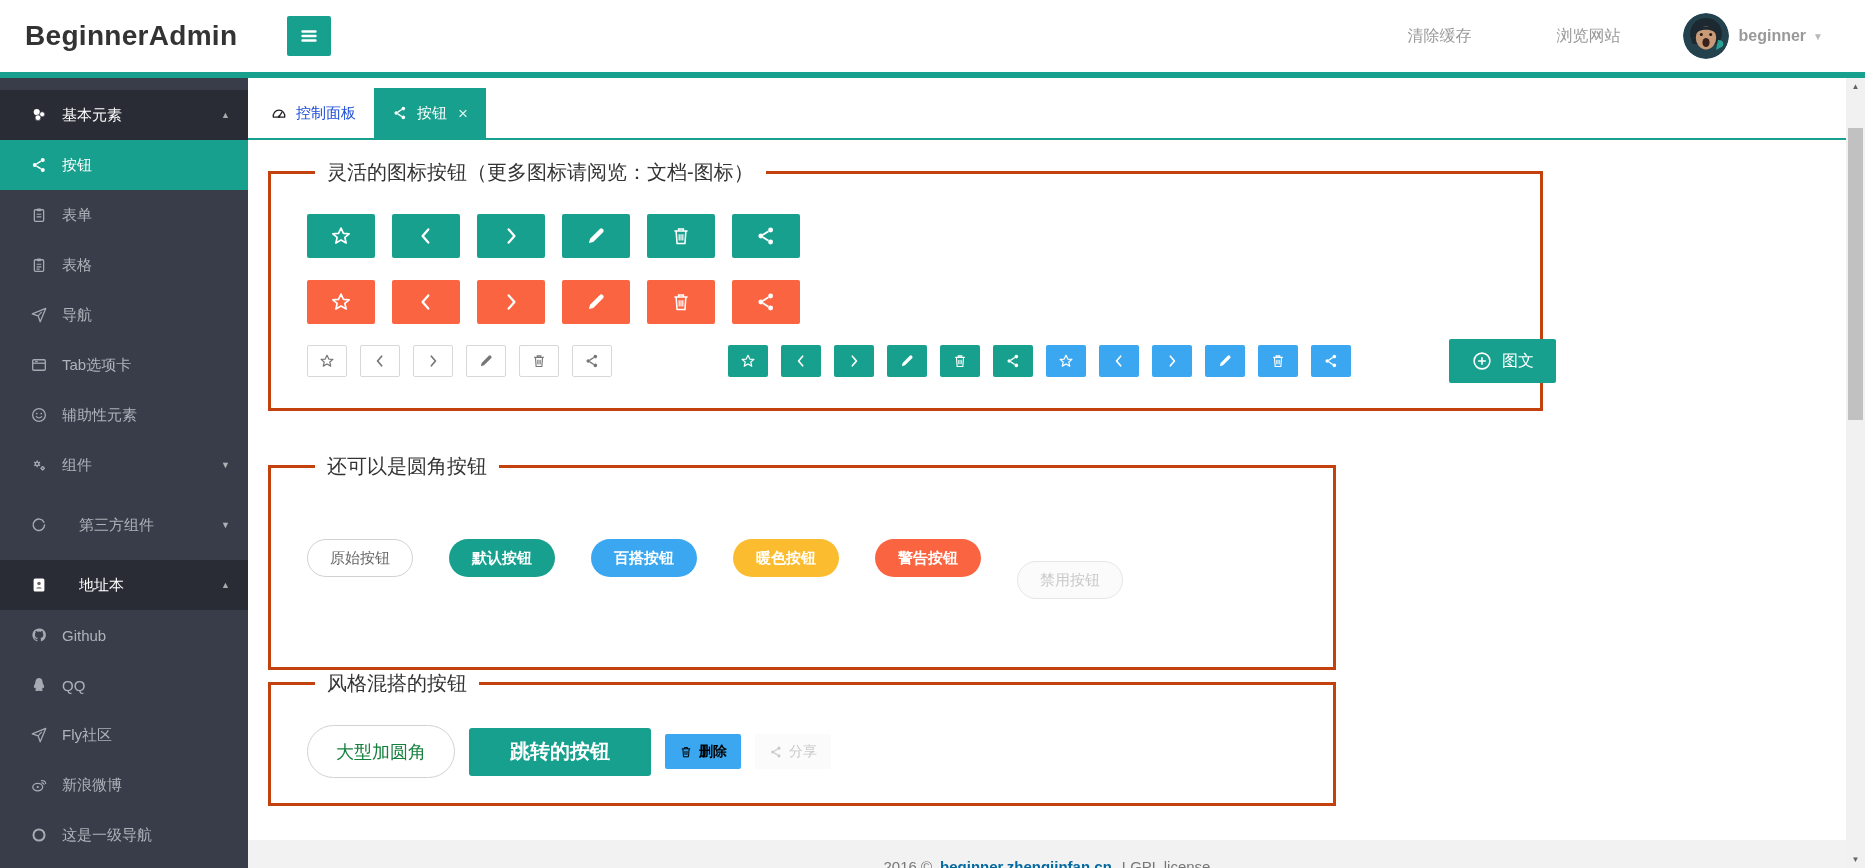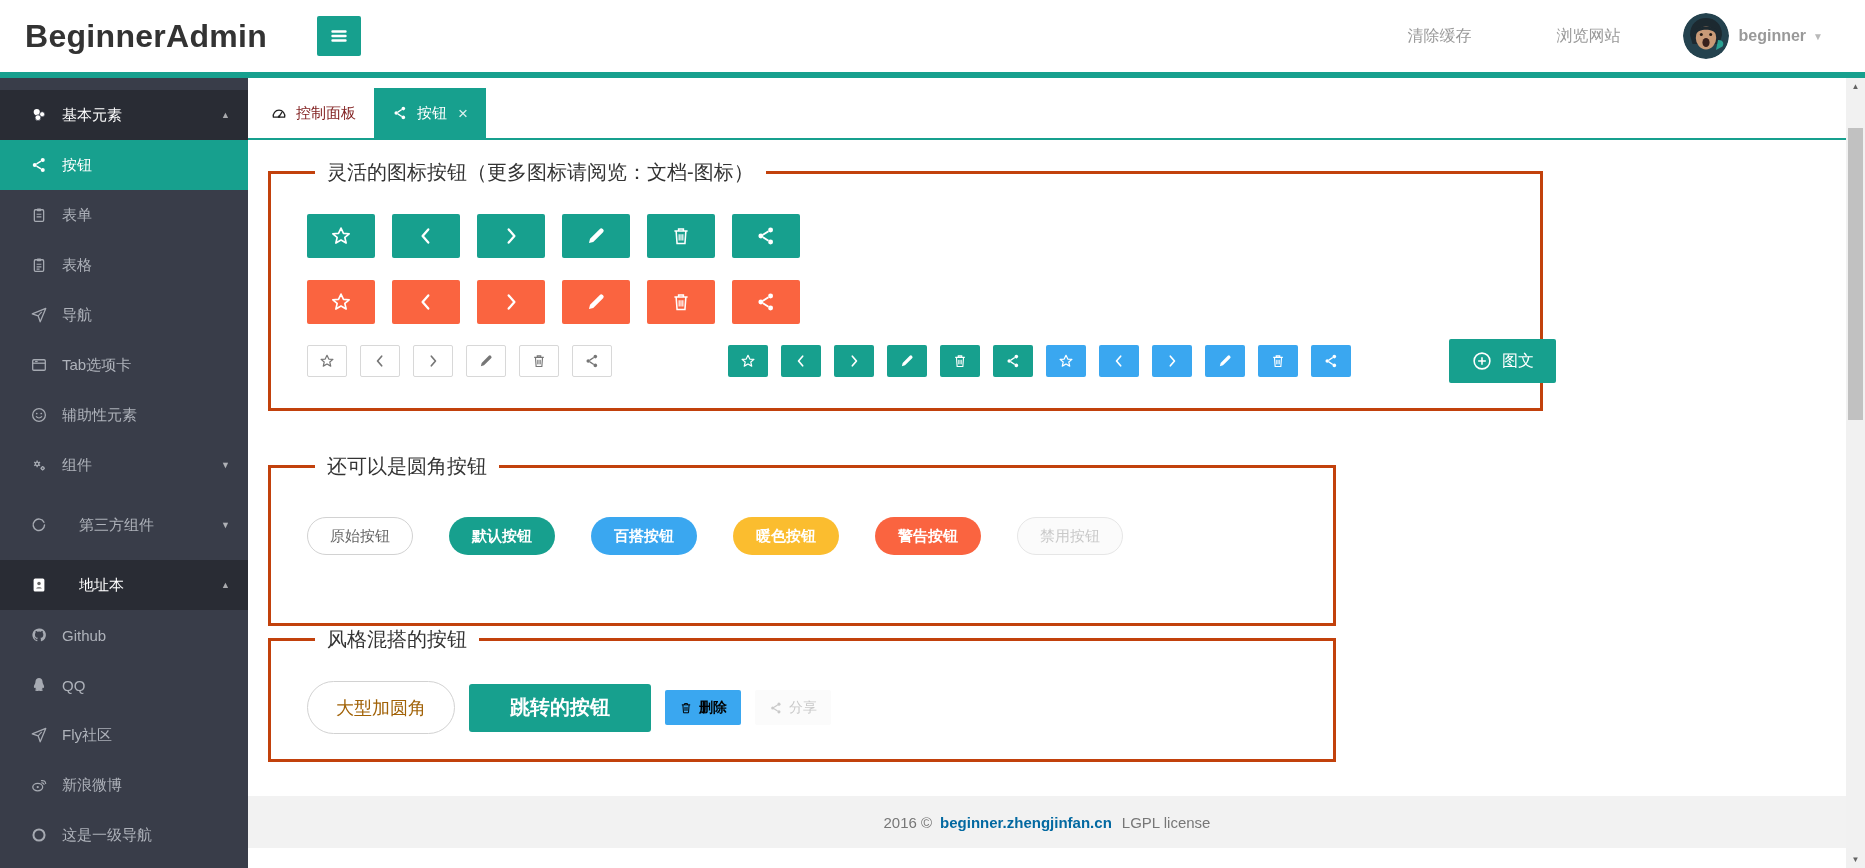--- a/index.html
+++ b/index.html
@@ -6,21 +6,21 @@
     --teal:#17A08E; --orange:#FA6440; --blue:#3AA7F0; --yellow:#FBBD2F;
     --sidebar-bg:#393D49;
   }
   html,body{margin:0;padding:0;background:#fff;}
   .page{width:1865px;height:868px;position:relative;overflow:hidden;background:#fff;
         font-family:"Liberation Sans","DejaVu Sans",sans-serif;}
 
   
   header{position:absolute;top:0;left:0;right:0;height:72px;background:#fff;
          border-bottom:6px solid var(--teal);display:flex;align-items:center;z-index:6;}
-  .logo{font-size:32px;font-weight:600;color:#333;margin-left:25px;letter-spacing:.3px;cursor:pointer;}
+  .logo{font-size:28px;font-weight:600;color:#333;margin-left:25px;letter-spacing:.3px;cursor:pointer;}
   .menu-btn{margin-left:50px;width:44px;height:40px;background:var(--teal);border:none;border-radius:2px;
             color:#fff;display:flex;align-items:center;justify-content:center;cursor:pointer;}
   .header-right{margin-left:auto;display:flex;align-items:center;margin-right:42px;}
   .hlink{color:#999;font-size:16px;text-decoration:none;margin-left:85px;cursor:pointer;}
   .user{display:flex;align-items:center;margin-left:62px;cursor:pointer;font-weight:bold;}
   .avatar{width:46px;height:46px;border-radius:50%;overflow:hidden;display:block;}
   .avatar svg{display:block;width:46px;height:46px;}
   .user .uname{color:#999;font-size:16px;margin-left:10px;}
   .user .caret{color:#b9b9b9;font-size:10px;margin-left:7px;}
 
@@ -40,21 +40,21 @@
   
   .ic{display:inline-flex;align-items:center;justify-content:center;width:18px;height:18px;color:inherit;}
   .ic svg{width:100%;height:100%;}
   .side-item .ic{margin-right:14px;color:#A6Aab2;flex:0 0 auto;}
   .menu-btn .ic{width:22px;height:22px;}
 
   
   .main{position:absolute;left:248px;top:78px;right:19px;bottom:0;background:#fff;}
   .tabbar{height:60px;border-bottom:2px solid var(--teal);display:flex;align-items:flex-end;
           padding-left:5px;background:#fff;}
-  .tab{height:50px;display:flex;align-items:center;padding:0 18px;font-size:15px;color:#7f1d1d;
+  .tab{height:50px;display:flex;align-items:center;padding:0 18px;font-size:15px;color:#1d4ed8;
        cursor:pointer;background:#fff;white-space:nowrap;}
   .tab .ic{width:16px;height:16px;margin-right:9px;color:#222;}
   .tab.active{background:var(--teal);color:#fff;}
   .tab.active .ic{color:#fff;}
   .tab .close{margin-left:11px;color:rgba(255,255,255,.85);font-size:17px;line-height:1;}
 
   
   .content{padding:0 0 0 20px;}
   fieldset{width:1068px;border:3px solid #c2410c;margin:0;padding:28px 0 25px 36px;box-sizing:border-box;}
   fieldset legend{font-size:20px;color:#333;padding:0 12px;margin-left:8px;white-space:nowrap;}
@@ -82,28 +82,28 @@
   
   .btn-row{display:flex;align-items:center;}
   .round-btn{height:38px;border-radius:19px;padding:0 22px;font-size:15px;font-weight:600;
              display:inline-flex;align-items:center;border:1px solid transparent;cursor:pointer;
              color:#fff;margin-right:36px;box-sizing:border-box;}
   .rstyle-primary{background:#fff;border-color:#D2D2D2;color:#666;font-weight:400;}
   .rstyle-default{background:var(--teal);}
   .rstyle-normal{background:var(--blue);}
   .rstyle-warm{background:var(--yellow);}
   .rstyle-danger{background:var(--orange);}
-  .rstyle-disabled{background:#FBFBFB;border-color:#E6E6E6;color:#C9C9C9;font-weight:400;cursor:not-allowed;}
+  .rstyle-disabled{background:#FBFBFB;border-color:#E6E6E6;color:#C9C9C9;font-weight:400;cursor:not-allowed;margin-top:44px;}
 
   
   .mix-row{display:flex;align-items:center;}
   .mix-btn{display:inline-flex;align-items:center;justify-content:center;cursor:pointer;
            border:1px solid transparent;margin-right:14px;box-sizing:border-box;}
   .mix-large{height:53px;border-radius:27px;padding:0 28px;font-size:18px;background:#fff;
-             border-color:#D2D2D2;color:#a16207;}
+             border-color:#D2D2D2;color:#15803d;}
   .mix-jump{height:48px;padding:0 40px;font-size:20px;font-weight:700;background:var(--teal);
             color:#fff;border-radius:3px;}
   .mix-small{height:35px;padding:0 13px;font-size:14px;border-radius:2px;font-weight:700;}
   .mix-small .ic{width:14px;height:14px;margin-right:6px;}
   .mix-small.style-disabled{font-weight:400;justify-content:center;}
 
   
   footer{margin:34px 0 0 -20px;height:52px;background:#F2F2F2;display:flex;align-items:center;
          justify-content:center;font-size:15px;color:#777;}
   footer .site{font-weight:700;color:#0369a1;margin:0 10px 0 8px;}

